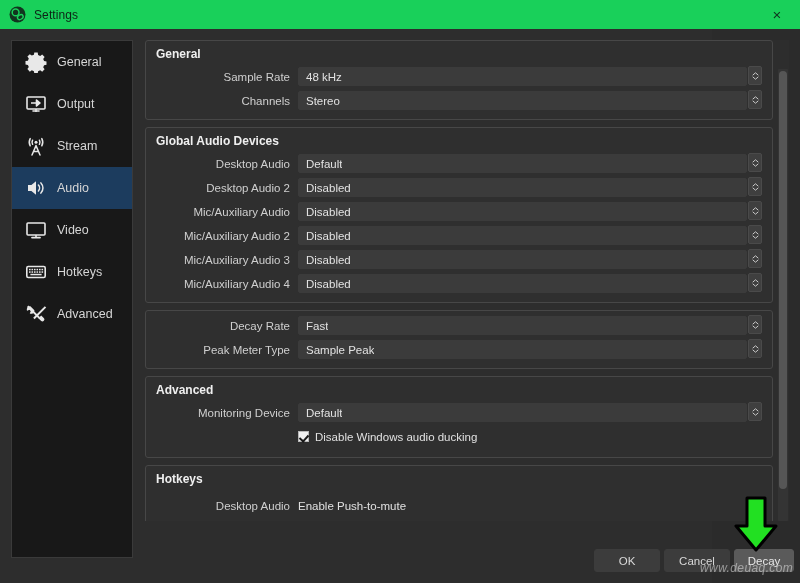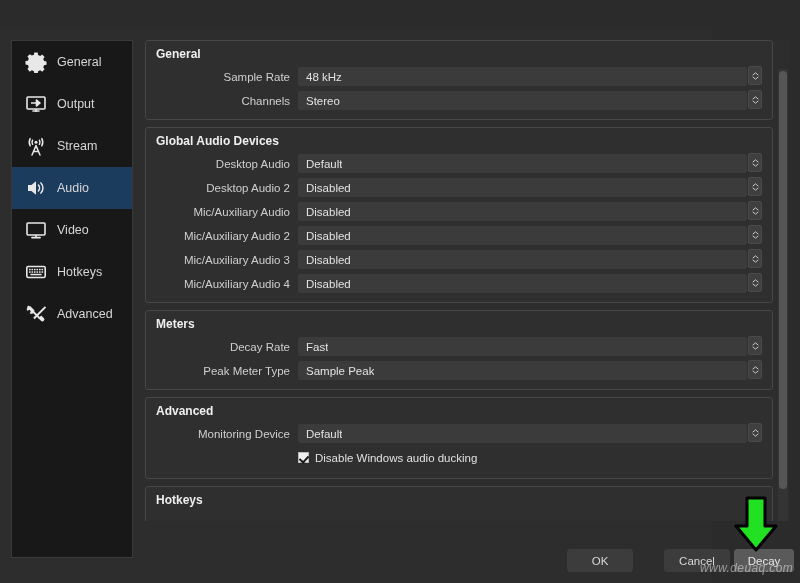--- a/index.html
+++ b/index.html
@@ -259,21 +259,21 @@
     border-radius: 3px;
     background: #3c3c3c;
     border: 1px solid #3c3c3c;
     color: #d8d8d8;
     font-size: 11.5px;
     display: flex;
     align-items: center;
     justify-content: center;
     box-sizing: border-box;
   }
-  .btn.ok     { left: 567px; }
+  .btn.ok     { left: 594px; }
   .btn.cancel { left: 664px; }
   .btn.apply  { left: 734px; background: #5a5a5a; border-color: #5a5a5a; color: #e8e8e8; width: 60px; }
 
   
   .arrow-annotation {
     position: absolute;
     left: 726px;
     top: 496px;
     width: 60px;
     height: 56px;
@@ -291,20 +291,31 @@
     letter-spacing: .4px;
     white-space: nowrap;
     font-style: italic;
   }
 </style>
 </head>
 <body>
 
 <div id="app">
 
+  <div class="titlebar">
+    <span class="obs-logo">
+      <svg width="17" height="17" viewBox="0 0 17 17">
+        <circle cx="8.5" cy="8.5" r="8" fill="#12351f"></circle>
+        <circle cx="6.6" cy="6.4" r="3.4" fill="none" stroke="#19d05a" stroke-width="1.5"></circle>
+        <ellipse cx="11.3" cy="11.1" rx="3.0" ry="2.2" transform="rotate(-30 11.3 11.1)" fill="none" stroke="#19d05a" stroke-width="1.4"></ellipse>
+      </svg>
+    </span>
+    <span class="title-text">Settings</span>
+    <span class="close-btn">×</span>
+  </div>
 
   <div class="window-body">
 
     <div class="sidebar">
 
       <div class="side-item">
         <span class="ico">
           <svg width="22" height="22" viewBox="0 0 22 22" fill="#e8e8e8">
             <path d="M11 7.1a3.9 3.9 0 1 0 0 7.8 3.9 3.9 0 0 0 0-7.8zm0 2.1a1.8 1.8 0 1 1 0 3.6 1.8 1.8 0 0 1 0-3.6z"></path>
             <path d="M9.3 1.6h3.4l.4 2.4 2.1.9 2-1.4 2.4 2.4-1.4 2 .9 2.1 2.4.4v3.4l-2.4.4-.9 2.1 1.4 2-2.4 2.4-2-1.4-2.1.9-.4 2.4H9.3l-.4-2.4-2.1-.9-2 1.4L2.4 18l1.4-2-.9-2.1-2.4-.4V10.1l2.4-.4.9-2.1-1.4-2 2.4-2.4 2 1.4 2.1-.9z"></path>
@@ -570,21 +581,20 @@
                     <svg width="7" height="4" viewBox="0 0 7 4">
                       <path d="M.7.8 3.5 3.2 6.3.8" fill="none" stroke="#c8c8c8" stroke-width="1"></path>
                     </svg>
                   </span>
               </div>
             </div>
           </div>
         </div>
 
         <div class="group">
-          <div class="group-title">Meters</div>
           <div class="row">
             <div class="row-label">Decay Rate</div>
             <div class="combo-wrap">
               <div class="combo">
                 <span class="combo-value">Fast</span>
               </div>
               <div class="spinner">
                 <span class="chev">
                     <svg width="7" height="4" viewBox="0 0 7 4">
                       <path d="M.7 3.2 3.5.8l2.8 2.4" fill="none" stroke="#c8c8c8" stroke-width="1"></path>

